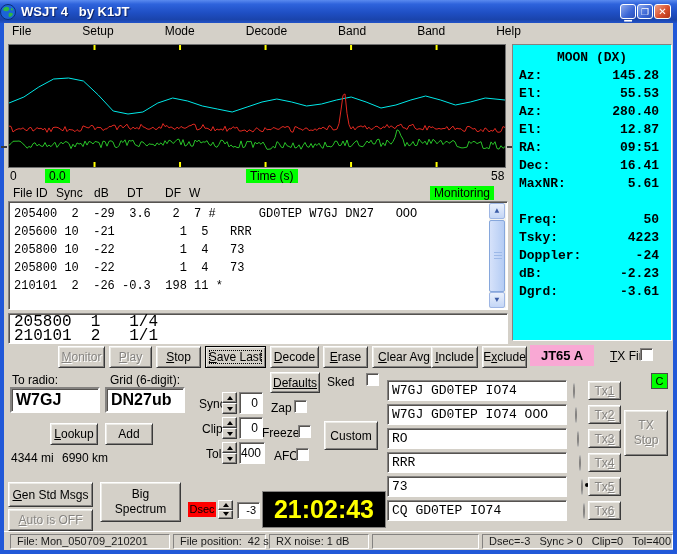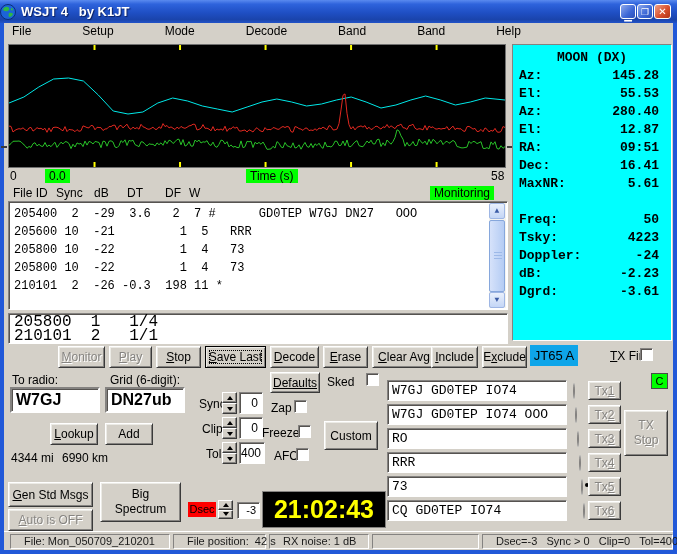--- a/index.html
+++ b/index.html
@@ -64,21 +64,21 @@
     border:1px solid;border-color:#848280 #fff #fff #848280;padding:4px 0 0 0;}
   .moon-row{display:flex;justify-content:space-between;padding:0 12px 0 6px;height:18px;
     font-family:"Liberation Mono","DejaVu Sans Mono",monospace;font-weight:bold;font-size:13px;line-height:18px;}
   .moon-hdr{justify-content:center;padding:0;}
   
   .clock{background:#000;color:#FFFF00;display:flex;align-items:center;justify-content:center;
     font-weight:bold;border:1px solid #848280;}
   
   .statusbar{left:4px;top:531px;width:669px;height:19px;background:#D4D0C8;border-top:1px solid #fff;}
   .status-panel{position:absolute;top:2px;height:15px;border:1px solid;border-color:#848280 #fff #fff #848280;
-    font-size:11px;line-height:13px;padding:0 13px;white-space:pre;color:#1a1a1a;}
+    font-size:11px;line-height:13px;padding:0 6px;white-space:pre;color:#1a1a1a;}
   u{text-decoration:underline;}
   input{outline:none;}
 </style>
 </head>
 <body>
 
 <div class="win">
 
   <div class="abs titlebar">
     <svg width="16" height="16" viewBox="0 0 16 16">
@@ -229,21 +229,21 @@
       <div class="abs btn disabled" style="left: 58px; top: 346px; width: 47px; height: 22px;"><u>M</u>onitor</div>
       <div class="abs btn disabled" style="left: 109px; top: 346px; width: 43px; height: 22px;"><u>P</u>lay</div>
       <div class="abs btn" style="left: 156px; top: 346px; width: 45px; height: 22px;"><u>S</u>top</div>
       <div class="abs btn focused" style="left: 205px; top: 346px; width: 61px; height: 22px;"><u>S</u>ave Last</div>
       <div class="abs btn" style="left: 270px; top: 346px; width: 49px; height: 22px;"><u>D</u>ecode</div>
       <div class="abs btn" style="left: 323px; top: 346px; width: 45px; height: 22px;"><u>E</u>rase</div>
       <div class="abs btn" style="left: 372px; top: 346px; width: 64px; height: 22px;"><u>C</u>lear Avg</div>
       <div class="abs btn" style="left: 431px; top: 346px; width: 47px; height: 22px;"><u>I</u>nclude</div>
       <div class="abs btn" style="left: 482px; top: 346px; width: 45px; height: 22px;">E<u>x</u>clude</div>
     </div>
-  <div class="abs" style="left:530px;top:345px;width:48px;height:21px;background:#0ea5e9;display:flex;align-items:center;justify-content:center;font-size:13px;">JT65 A</div>
+  <div class="abs" style="left:530px;top:345px;width:64px;height:21px;background:#f9a8d4;display:flex;align-items:center;justify-content:center;font-size:13px;font-weight:bold;">JT65 A</div>
   <span class="abs lbl" style="left:610px;top:349px;"><u>T</u>X First</span>
   <span class="abs chk" style="left:640px;top:348px;"></span>
 
   <span class="abs" style="left:12px;top:373px;">To radio:</span>
   <input class="abs sunk" style="left: 10px; top: 387px; width: 90px; height: 26px; font: bold 16px &quot;Liberation Sans&quot;, sans-serif; padding-left: 4px; border-width: 2px;" value="W7GJ">
   <span class="abs" style="left:110px;top:373px;">Grid (6-digit):</span>
   <input class="abs sunk" style="left: 105px; top: 387px; width: 80px; height: 26px; font: bold 16px &quot;Liberation Sans&quot;, sans-serif; padding-left: 4px; border-width: 2px;" value="DN27ub">
   <div class="abs btn" style="left:50px;top:423px;width:48px;height:22px;"><u>L</u>ookup</div>
   <div class="abs btn" style="left:105px;top:423px;width:48px;height:22px;">Add</div>
   <span class="abs" style="left:11px;top:451px;">4344 mi</span>

